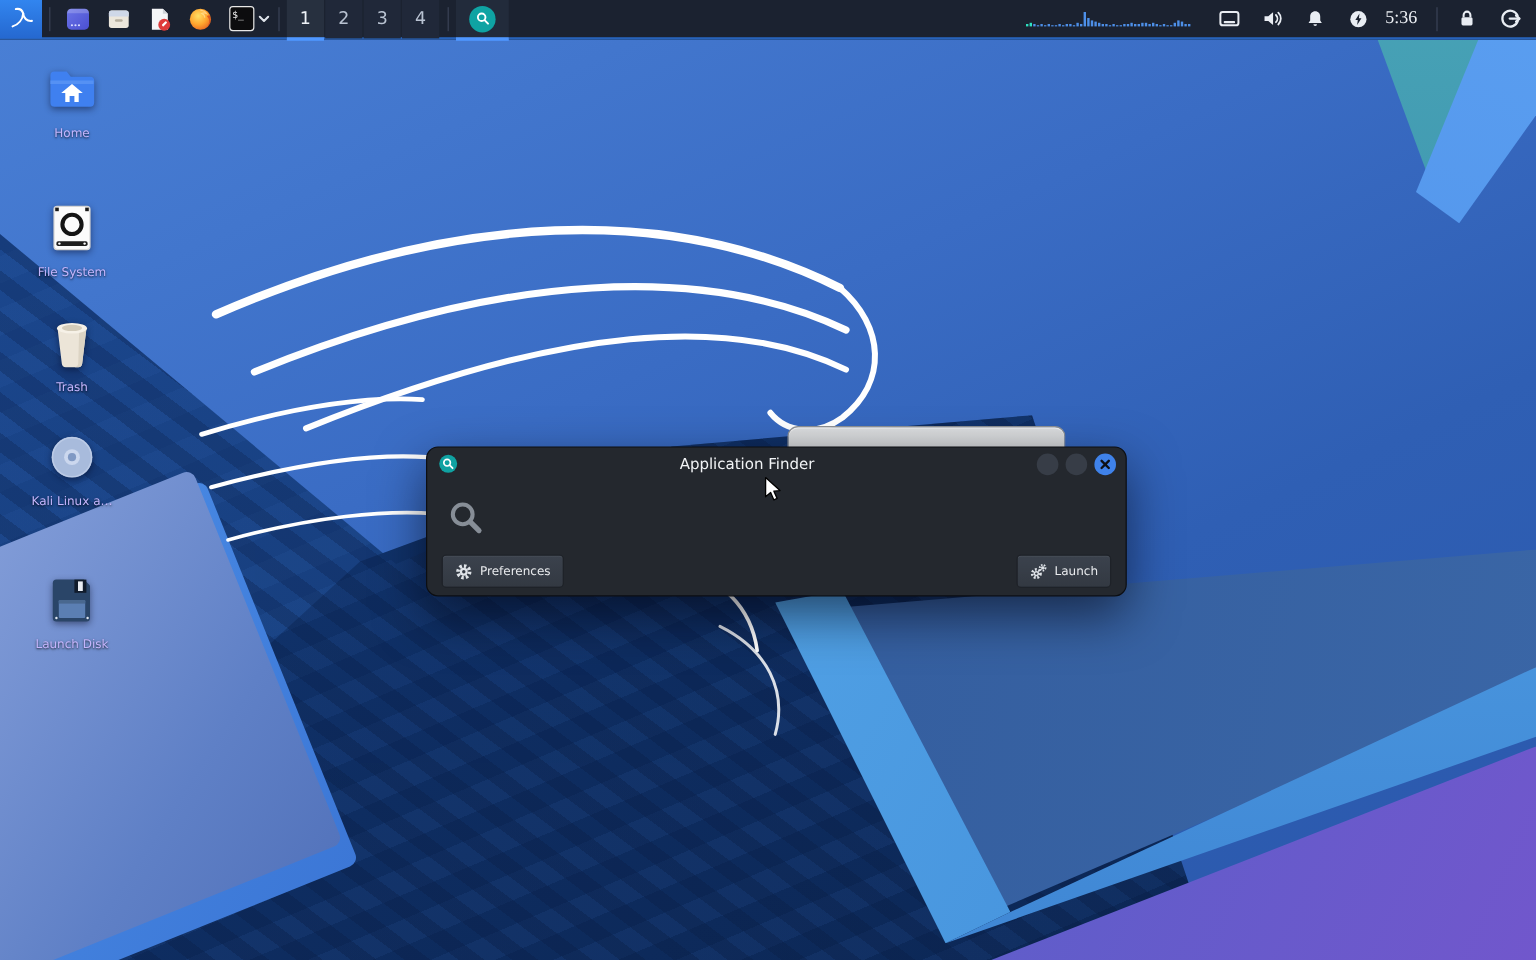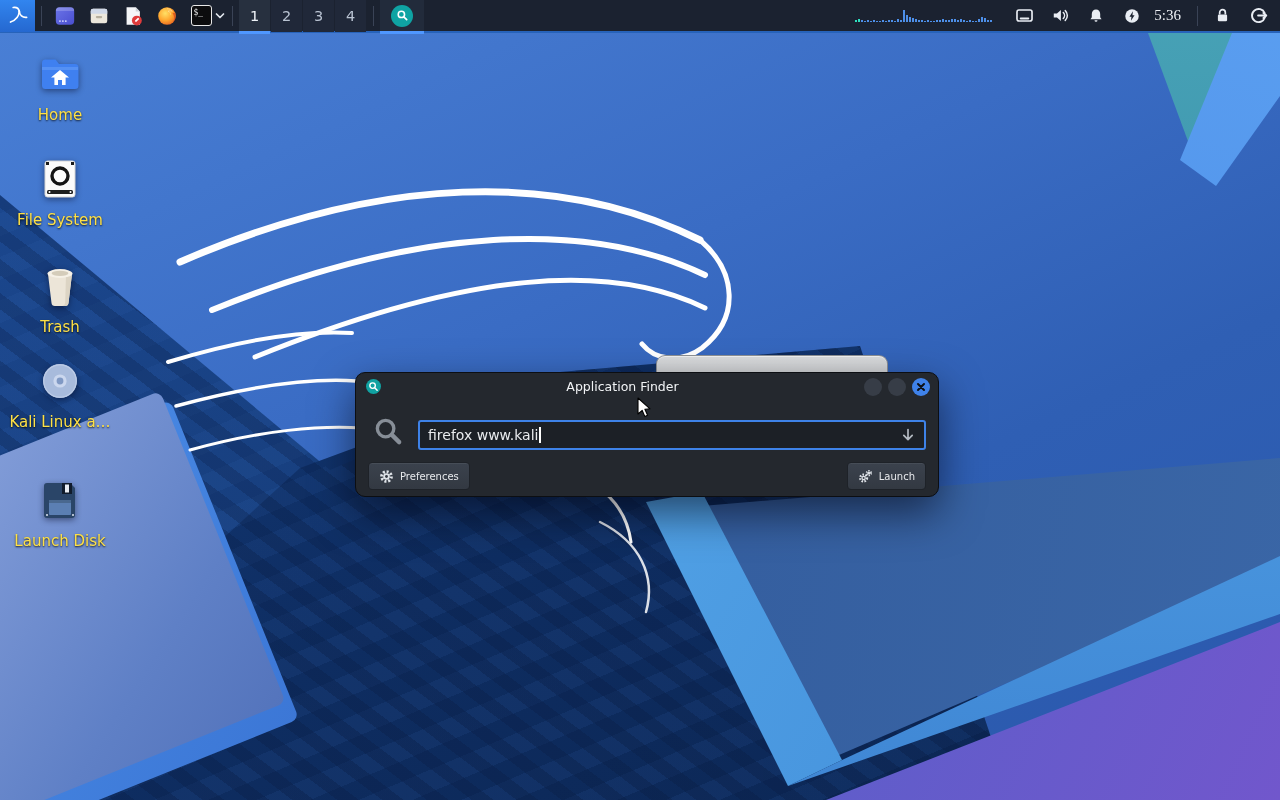--- a/index.html
+++ b/index.html
@@ -37,21 +37,21 @@
   .wp-slab { position:absolute; left:-72px; top:436px; width:306px; height:336px;
     transform:rotate(-22deg); border-radius:8px;
     background:linear-gradient(145deg,#8aa3dc,#5f80c6 70%,#5474bc); }
   .wp-dragon { position:absolute; inset:0; }
 
   
   .dicon { position:absolute; width:104px; left:8px; display:flex; flex-direction:column;
     align-items:center; gap:8px; z-index:2; cursor:default; }
   .dicon .glyph { width:48px; height:48px; display:flex; align-items:center; justify-content:center;
     filter:drop-shadow(0 2px 3px rgba(0,0,20,.45)); }
-  .dicon .dlabel { font-size:15px; color:#fde047; text-shadow:0 1px 2px rgba(0,0,0,.85); white-space:nowrap; }
+  .dicon .dlabel { font-size:10px; color:#c4b5fd; text-shadow:0 1px 2px rgba(0,0,0,.85); white-space:nowrap; }
 
   
   .bg-window { position:absolute; left:656px; top:355px; width:232px; height:26px; z-index:3;
     background:linear-gradient(180deg,#dcdee0,#c9cbce); border:1px solid #8e9195;
     border-bottom:none; border-radius:9px 9px 0 0; box-shadow:inset 0 1px 0 #f2f3f4; }
 
   
   .dialog { position:absolute; left:355px; top:372px; width:584px; height:125px; z-index:4;
     background:#24282e; border:1px solid #0c0e12; border-radius:10px;
     box-shadow:0 16px 42px rgba(0,0,10,.55); }
@@ -148,21 +148,21 @@
     <svg width="48" height="48" viewBox="0 0 48 48">
       <path d="M6 13 q0-3.5 3.5-3.5 h10 l3.5 4.5 h16 q3.5 0 3.5 3.5 v18 q0 3.5-3.5 3.5 h-29.5 q-3.5 0-3.5-3.5 Z" fill="#3f80f0"></path>
       <path d="M6 17 h36 v3 H6 Z" fill="#5591f4"></path>
       <path d="M24 20 l-9 7.5 h3.4 v7.5 h11.2 v-7.5 h3.4 Z" fill="#ffffff"></path>
       <rect x="22" y="30" width="4" height="5" fill="#3f80f0"></rect>
     </svg>
   </div>
   <div class="dlabel">Home</div>
 </div>
 
-<div class="dicon" style="top:155px">
+<div class="dicon" style="top:166px">
   <div class="glyph">
     <svg width="48" height="48" viewBox="0 0 48 48">
       <rect x="9" y="6" width="30" height="36" rx="2.5" fill="#fbfbfb" stroke="#d5d5d5"></rect>
       <rect x="10" y="7" width="3" height="3" fill="#1a1a1a"></rect>
         <rect x="35" y="7" width="3" height="3" fill="#1a1a1a"></rect>
       <circle cx="24" cy="21" r="8" fill="none" stroke="#141414" stroke-width="3.4"></circle>
       <rect x="11" y="35" width="26" height="4" rx="1.5" fill="#1e1e1e"></rect>
       <circle cx="13.5" cy="37" r="1" fill="#ffffff"></circle>
         <circle cx="34.5" cy="37" r="1" fill="#ffffff"></circle>
     </svg>
@@ -231,28 +231,20 @@
     </div>
   </div>
 
   <div class="af-mag">
     <svg width="31" height="31" viewBox="0 0 32 32">
       <circle cx="13" cy="13" r="8.5" fill="none" stroke="#878e97" stroke-width="3.5"></circle>
       <line x1="19.5" y1="19.5" x2="27" y2="27" stroke="#878e97" stroke-width="4.5" stroke-linecap="round"></line>
     </svg>
   </div>
 
-  <div class="af-input">
-    <span class="q">firefox www.kali</span>
-    <span class="caret"></span>
-    <span class="spacer"></span>
-    <svg width="16" height="16" viewBox="0 0 16 16">
-      <path d="M8 2.5 V12 M3.8 8.4 L8 12.6 L12.2 8.4" fill="none" stroke="#b3b9c1" stroke-width="1.7" stroke-linecap="round" stroke-linejoin="round"></path>
-    </svg>
-  </div>
 
   <div class="af-buttons">
     <div class="btn">
       <svg width="15" height="15" viewBox="0 0 20 20">
         <circle cx="10" cy="10" r="6.5" fill="none" stroke="#dfe3e8" stroke-width="4" stroke-dasharray="2.7 2.3"></circle>
         <circle cx="10" cy="10" r="4.4" fill="#dfe3e8"></circle>
         <circle cx="10" cy="10" r="1.9" fill="#343a44"></circle>
       </svg>
       <span>Preferences</span>
     </div>

